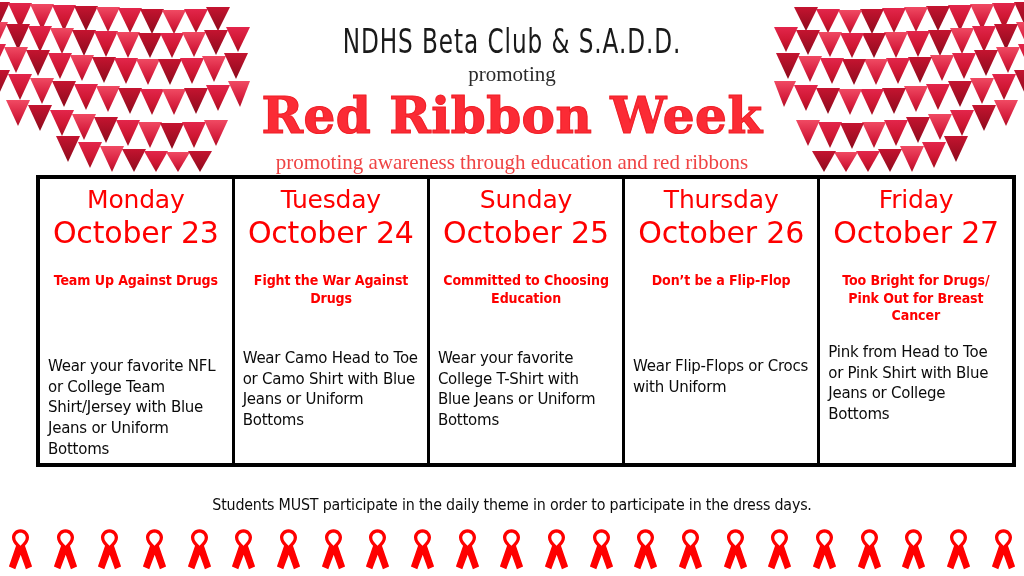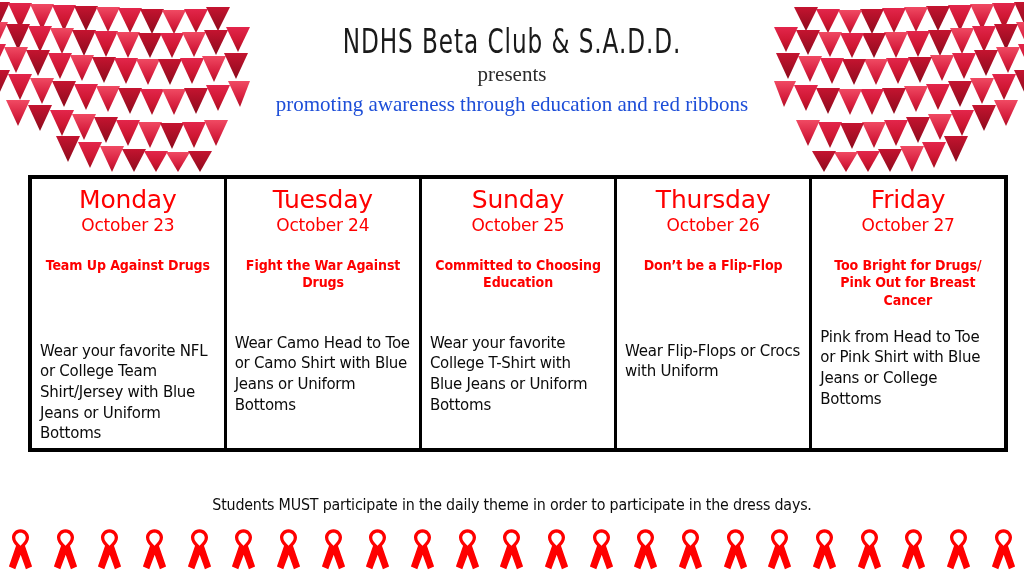--- a/index.html
+++ b/index.html
@@ -68,28 +68,28 @@
        0.6px 0 0 rgba(255,90,98,0.55),
       -0.6px 0 0 rgba(255,120,128,0.45),
        0 0.6px 0 rgba(255,255,255,0.30);
     letter-spacing: 0.5px;
   }
   .tagline {
     margin: 0;
     padding-top: 9px;
     font-family: "Liberation Serif", "DejaVu Serif", serif;
     font-size: 21px;
-    color: #1d4ed8;
+    color: #ef4444;
     line-height: 1;
   }
 
   
   .week-table {
     position: absolute;
-    left: 28px;
+    left: 36px;
     top: 175px;
     width: 980px;
     height: 234px;
     border-collapse: collapse;
     table-layout: fixed;
     background: #0c4a6e;
     border: 4px solid #000000;
   }
   .week-table td {
     border-left: 3px solid #000000;
@@ -110,21 +110,21 @@
   }
   .day-name, .day-date {
     font-family: "DejaVu Sans", "Liberation Sans", sans-serif;
     color: #fe0000;
     font-size: 25px;
     font-weight: 400;
     text-align: center;
     line-height: 1.18;
     letter-spacing: -0.2px;
   }
-  .day-date { font-size: 17px; }
+  .day-date { font-size: 30px; }
 
   .theme {
     font-family: "DejaVu Sans Condensed", "Liberation Sans Narrow", "Liberation Sans", sans-serif;
     color: #fe0000;
     font-weight: 700;
     font-size: 14.5px;
     text-align: center;
     line-height: 1.22;
     padding: 0 2px;
     letter-spacing: -0.1px;
@@ -358,21 +358,22 @@
         <polygon points="122,149 146,149 134,172" fill="url(#pg3)"></polygon>
         <polygon points="144,151 168,151 156,172" fill="url(#pg1)"></polygon>
         <polygon points="166,152 190,152 178,172" fill="url(#pg2)"></polygon>
         <polygon points="188,151 212,151 200,172" fill="url(#pg3)"></polygon>
       </g>
     </g>
   </svg>
 
   <div class="header-block">
     <h1 class="org-title">NDHS Beta Club &amp; S.A.D.D.</h1>
-    <p class="presents">presents</p>
+    <p class="presents">promoting</p>
+    <h2 class="main-title">Red Ribbon Week</h2>
     <p class="tagline">promoting awareness through education and red ribbons</p>
   </div>
 
   <table class="week-table">
     <tbody>
       <tr>
 
         <td>
           <div class="cell-inner">
             <div class="day-name">Monday</div>

